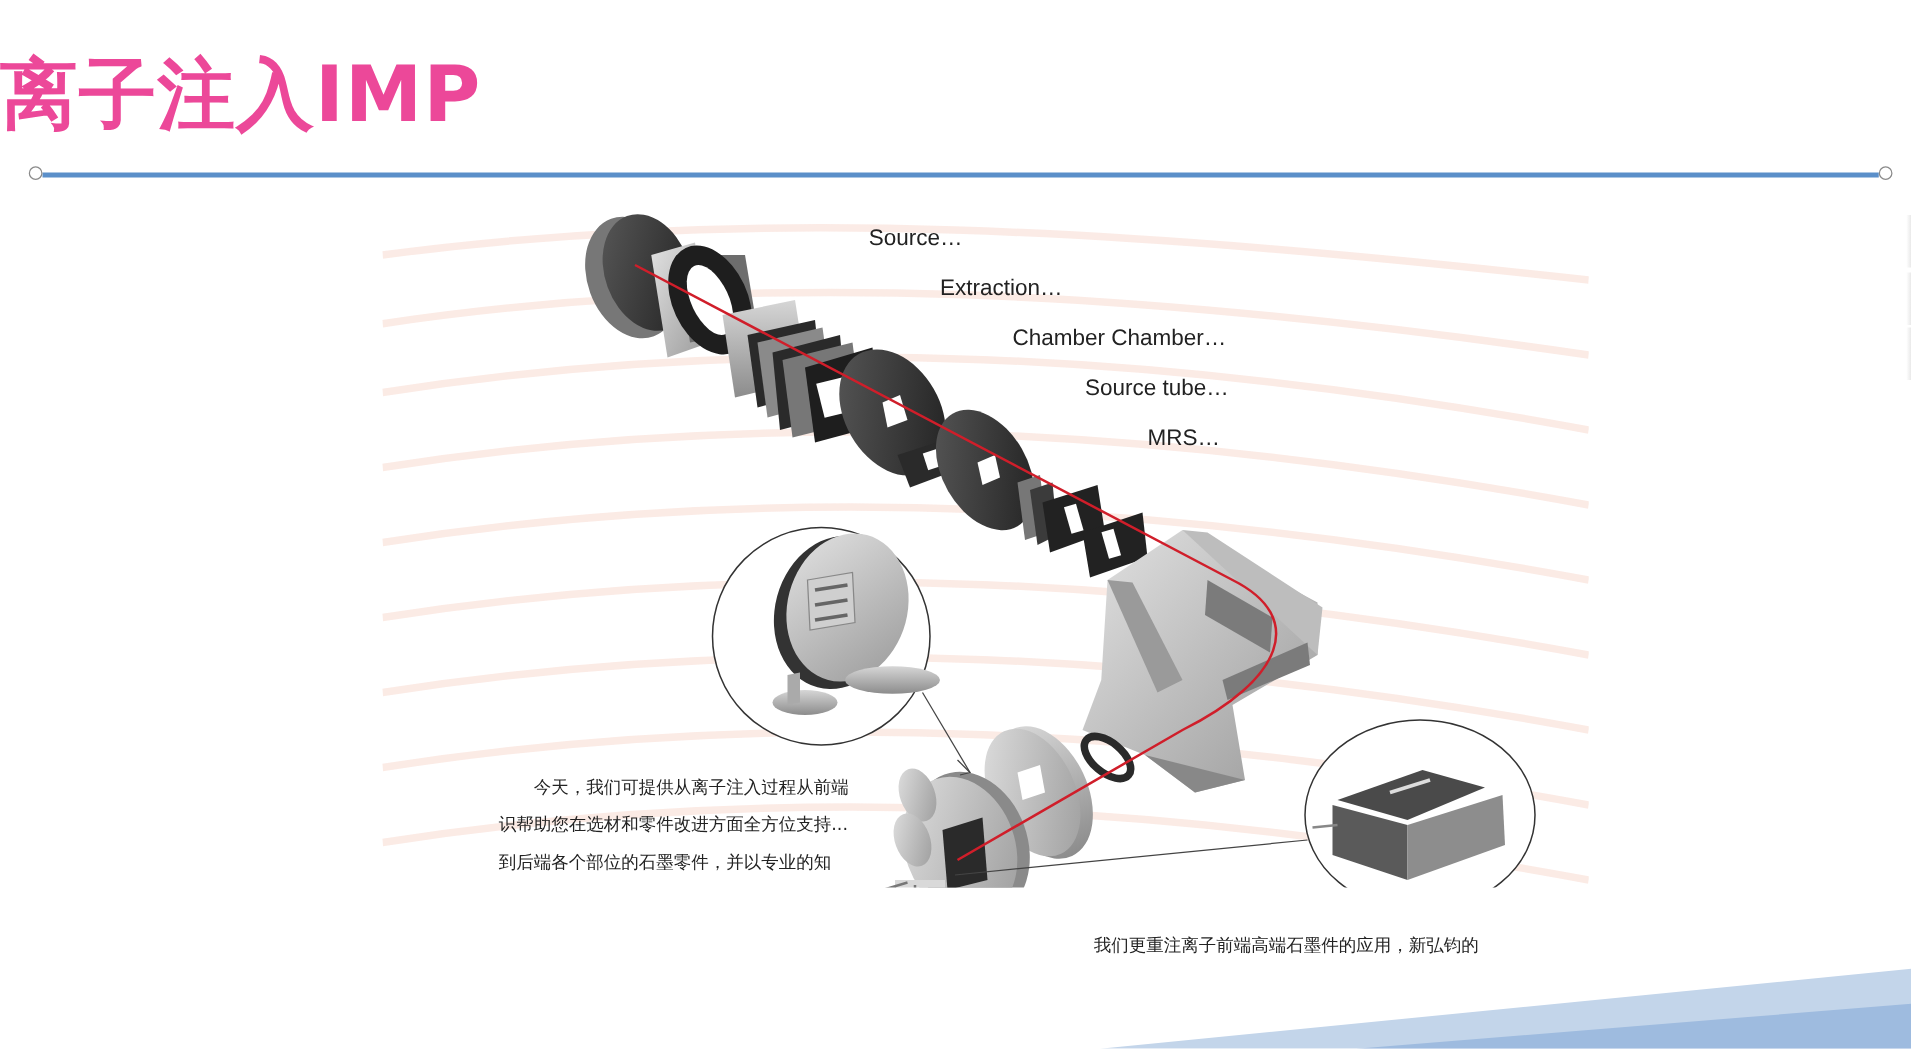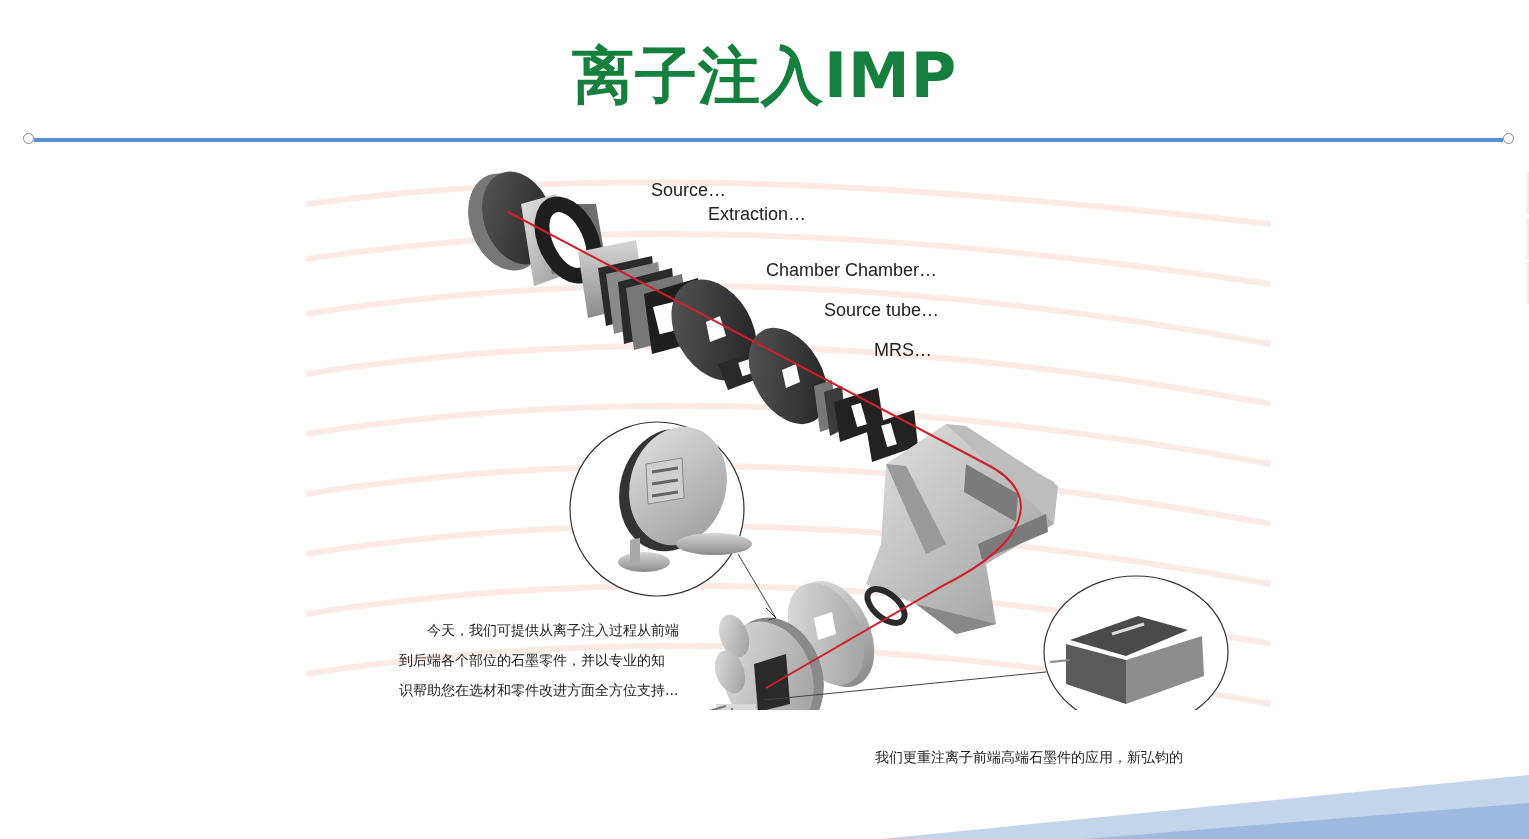--- a/index.html
+++ b/index.html
@@ -2,22 +2,22 @@
 <html><head>
 <meta charset="utf-8">
 <style>
   html, body { margin:0; padding:0; }
   body {
     width:1529px; height:839px; position:relative; overflow:hidden;
     background:#ffffff;
     font-family:"DejaVu Sans", "Liberation Sans", sans-serif;
   }
   .title {
-    position:absolute; left:0; right:0; top:36px; text-align:center;
-    font-size:62px; font-weight:bold; color:#15803d; letter-spacing:1px;
+    position:absolute; left:0; right:0; top:36px; text-align:left;
+    font-size:62px; font-weight:bold; color:#ec4899; letter-spacing:1px;
     line-height:80px;
   }
   .rule {
     position:absolute; left:34px; width:1469px; top:138px; height:4px;
     background:#5b8fc9;
   }
   .rule-dot {
     position:absolute; top:133px; width:11px; height:11px; border-radius:50%;
     border:1.5px solid #8a8a8a; background:#fff; box-sizing:border-box;
   }
@@ -26,21 +26,21 @@
   .right-tab {
     position:absolute; left:1525px; width:4px; height:42px;
     background:linear-gradient(to right, #fff, #e8e8e8);
   }
   .figure {
     position:absolute; left:306px; top:164px; width:965px; height:546px;
   }
   .figure svg { position:absolute; left:0; top:0; }
   .label {
     position:absolute; font-family:"Liberation Sans", sans-serif;
-    font-size:18px; color:#222; white-space:nowrap;
+    font-size:18px; color:#222; white-space:nowrap;margin-left:44px;
   }
   .caption {
     position:absolute; font-size:14px; color:#222; line-height:30px;
     white-space:nowrap;
   }
   .caption-left { left:399px; top:615px; text-align:left; }
   .caption-left .l1 { padding-left:28px;text-align:center; }
   .caption-right { left:841px; top:746px; line-height:23px; }
   .caption-right .l1 { padding-left:34px;font-family:Liberation Serif, serif; }
   .deco {
@@ -188,27 +188,27 @@
       <polygon points="760,480 820,496 820,540 760,520" fill="#5a5a5a"></polygon>
       <polygon points="820,496 896,472 898,512 820,540" fill="#8d8d8d"></polygon>
       <line x1="744" y1="498" x2="764" y2="496" stroke="#888" stroke-width="2"></line>
     </g>
     <line x1="458" y1="536" x2="740" y2="508" stroke="#444" stroke-width="1"></line>
 
     <path d="M202,48 L680,300 C740,330 720,380 640,420 L460,524" fill="none" stroke="#d01e2a" stroke-width="2"></path>
   </svg>
 
   <div class="label" style="left:345px; top:16px">Source…</div>
-  <div class="label" style="left:402px; top:40px">Extraction…</div>
+  <div class="label" style="left:402px; top:56px">Extraction…</div>
   <div class="label" style="left:460px; top:96px">Chamber Chamber…</div>
   <div class="label" style="left:518px; top:136px">Source tube…</div>
   <div class="label" style="left:568px; top:176px">MRS…</div>
 </div>
 
 <div class="caption caption-left">
   <div class="l1">今天，我们可提供从离子注入过程从前端</div>
+  <div>识帮助您在选材和零件改进方面全方位支持...</div>
   <div>到后端各个部位的石墨零件，并以专业的知</div>
-  <div>识帮助您在选材和零件改进方面全方位支持...</div>
 </div>
 
 <div class="caption caption-right">
   <div class="l1">我们更重注离子前端高端石墨件的应用，新弘钧的</div>
 </div>
 
 </body></html>

